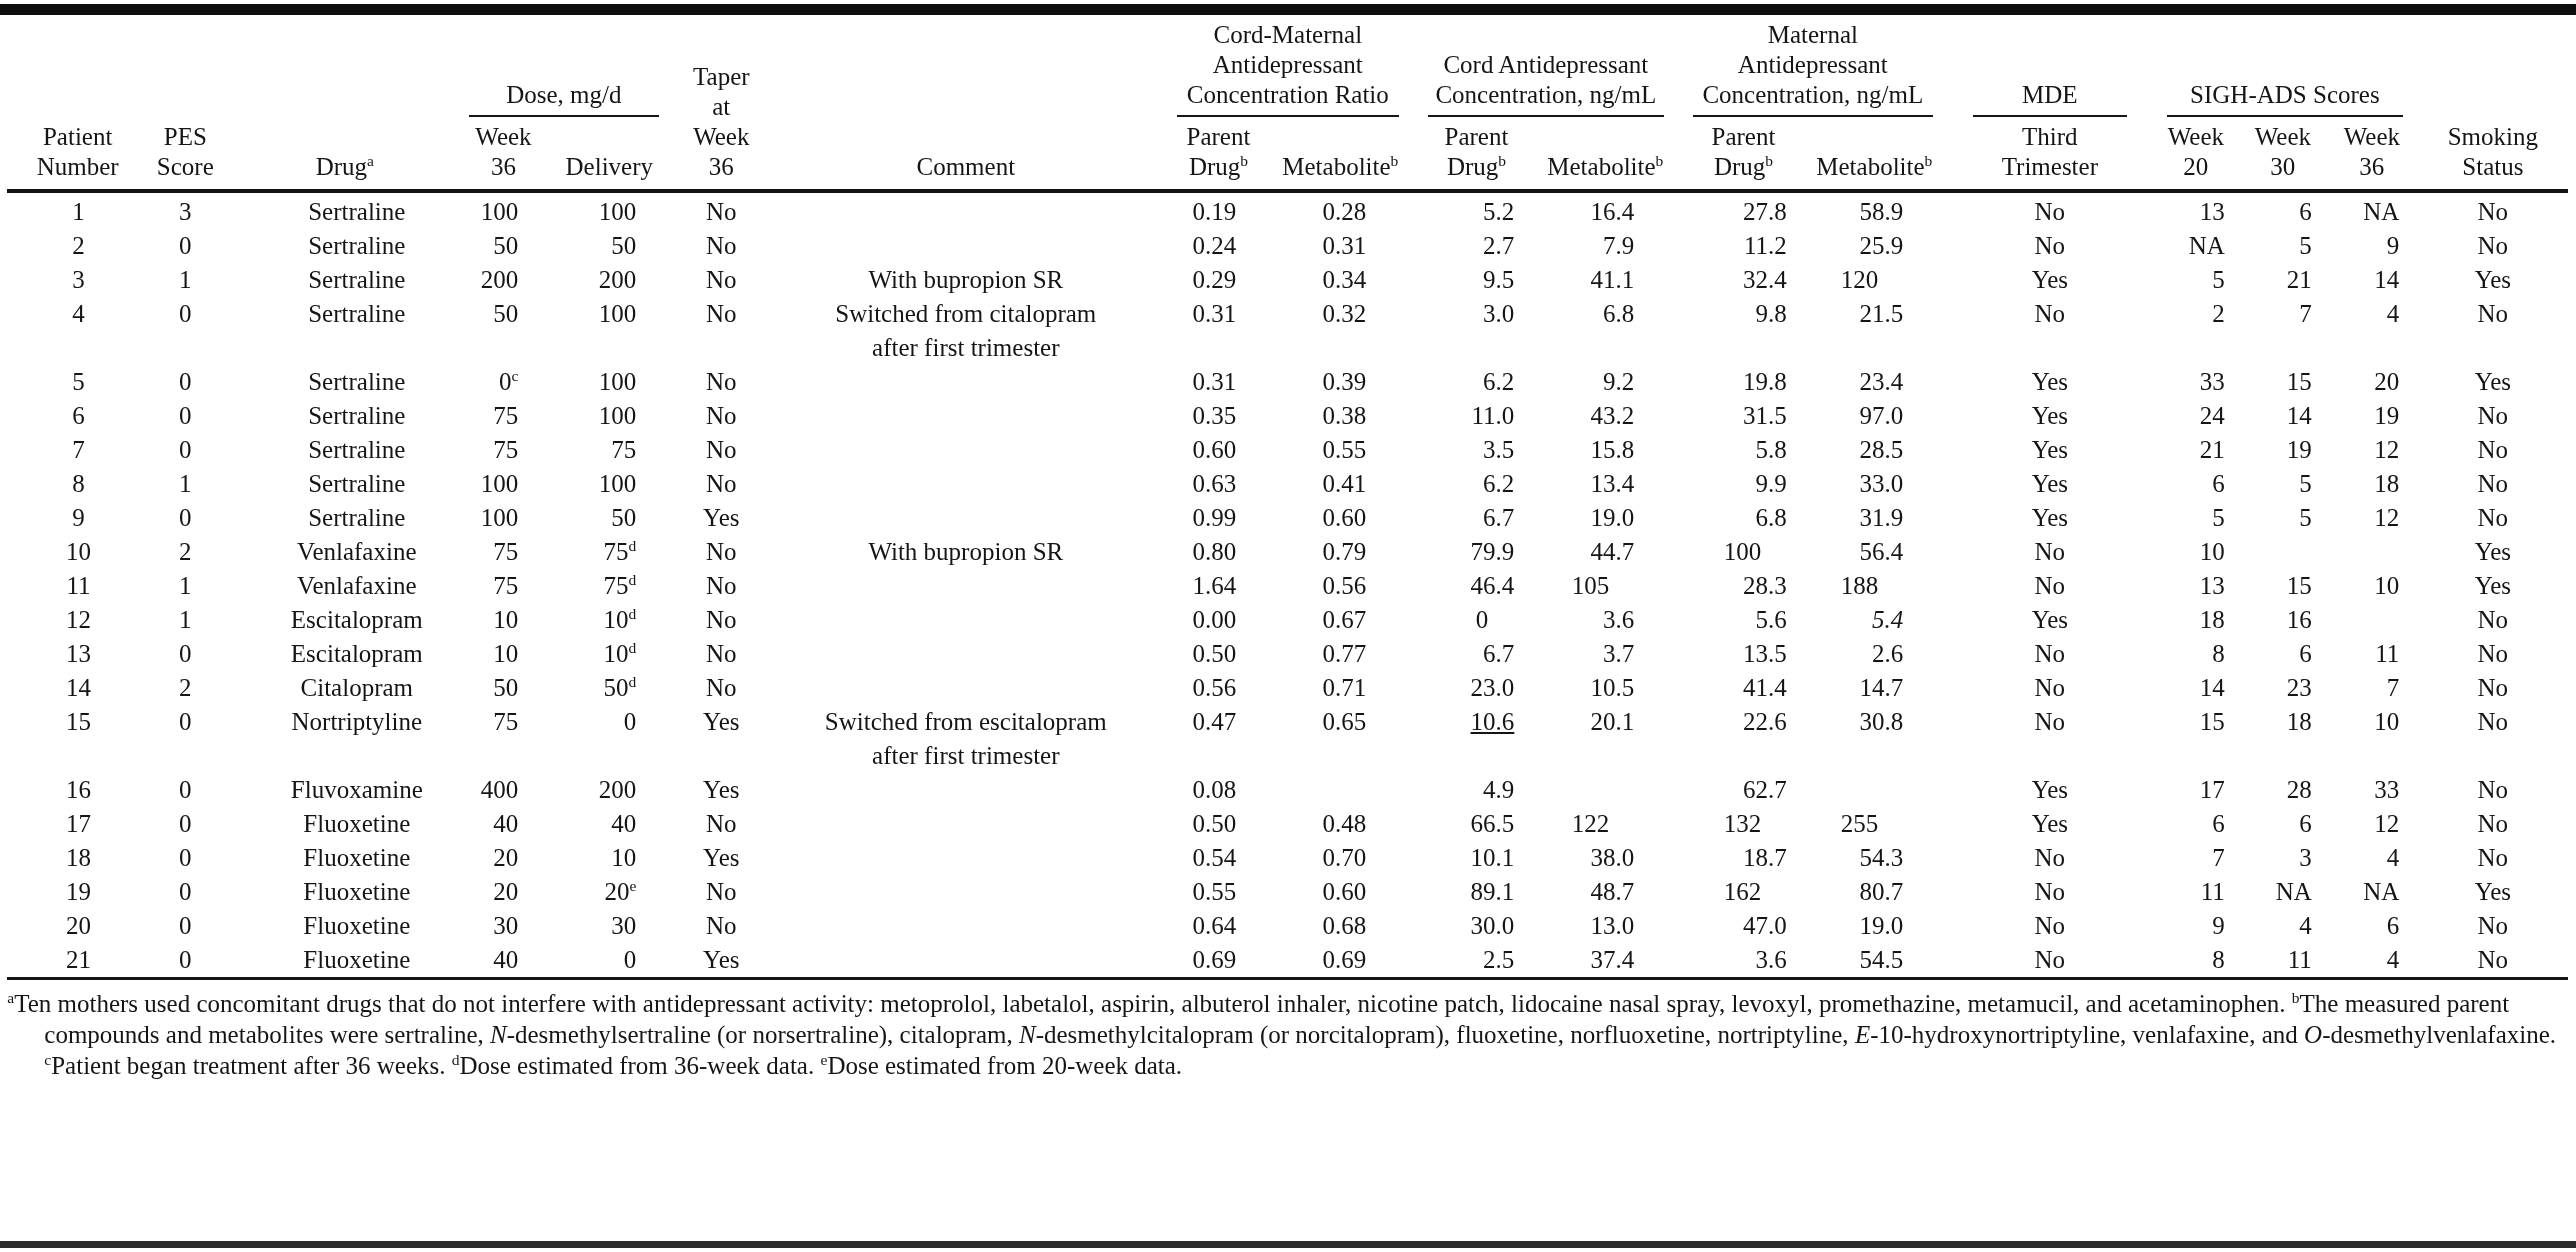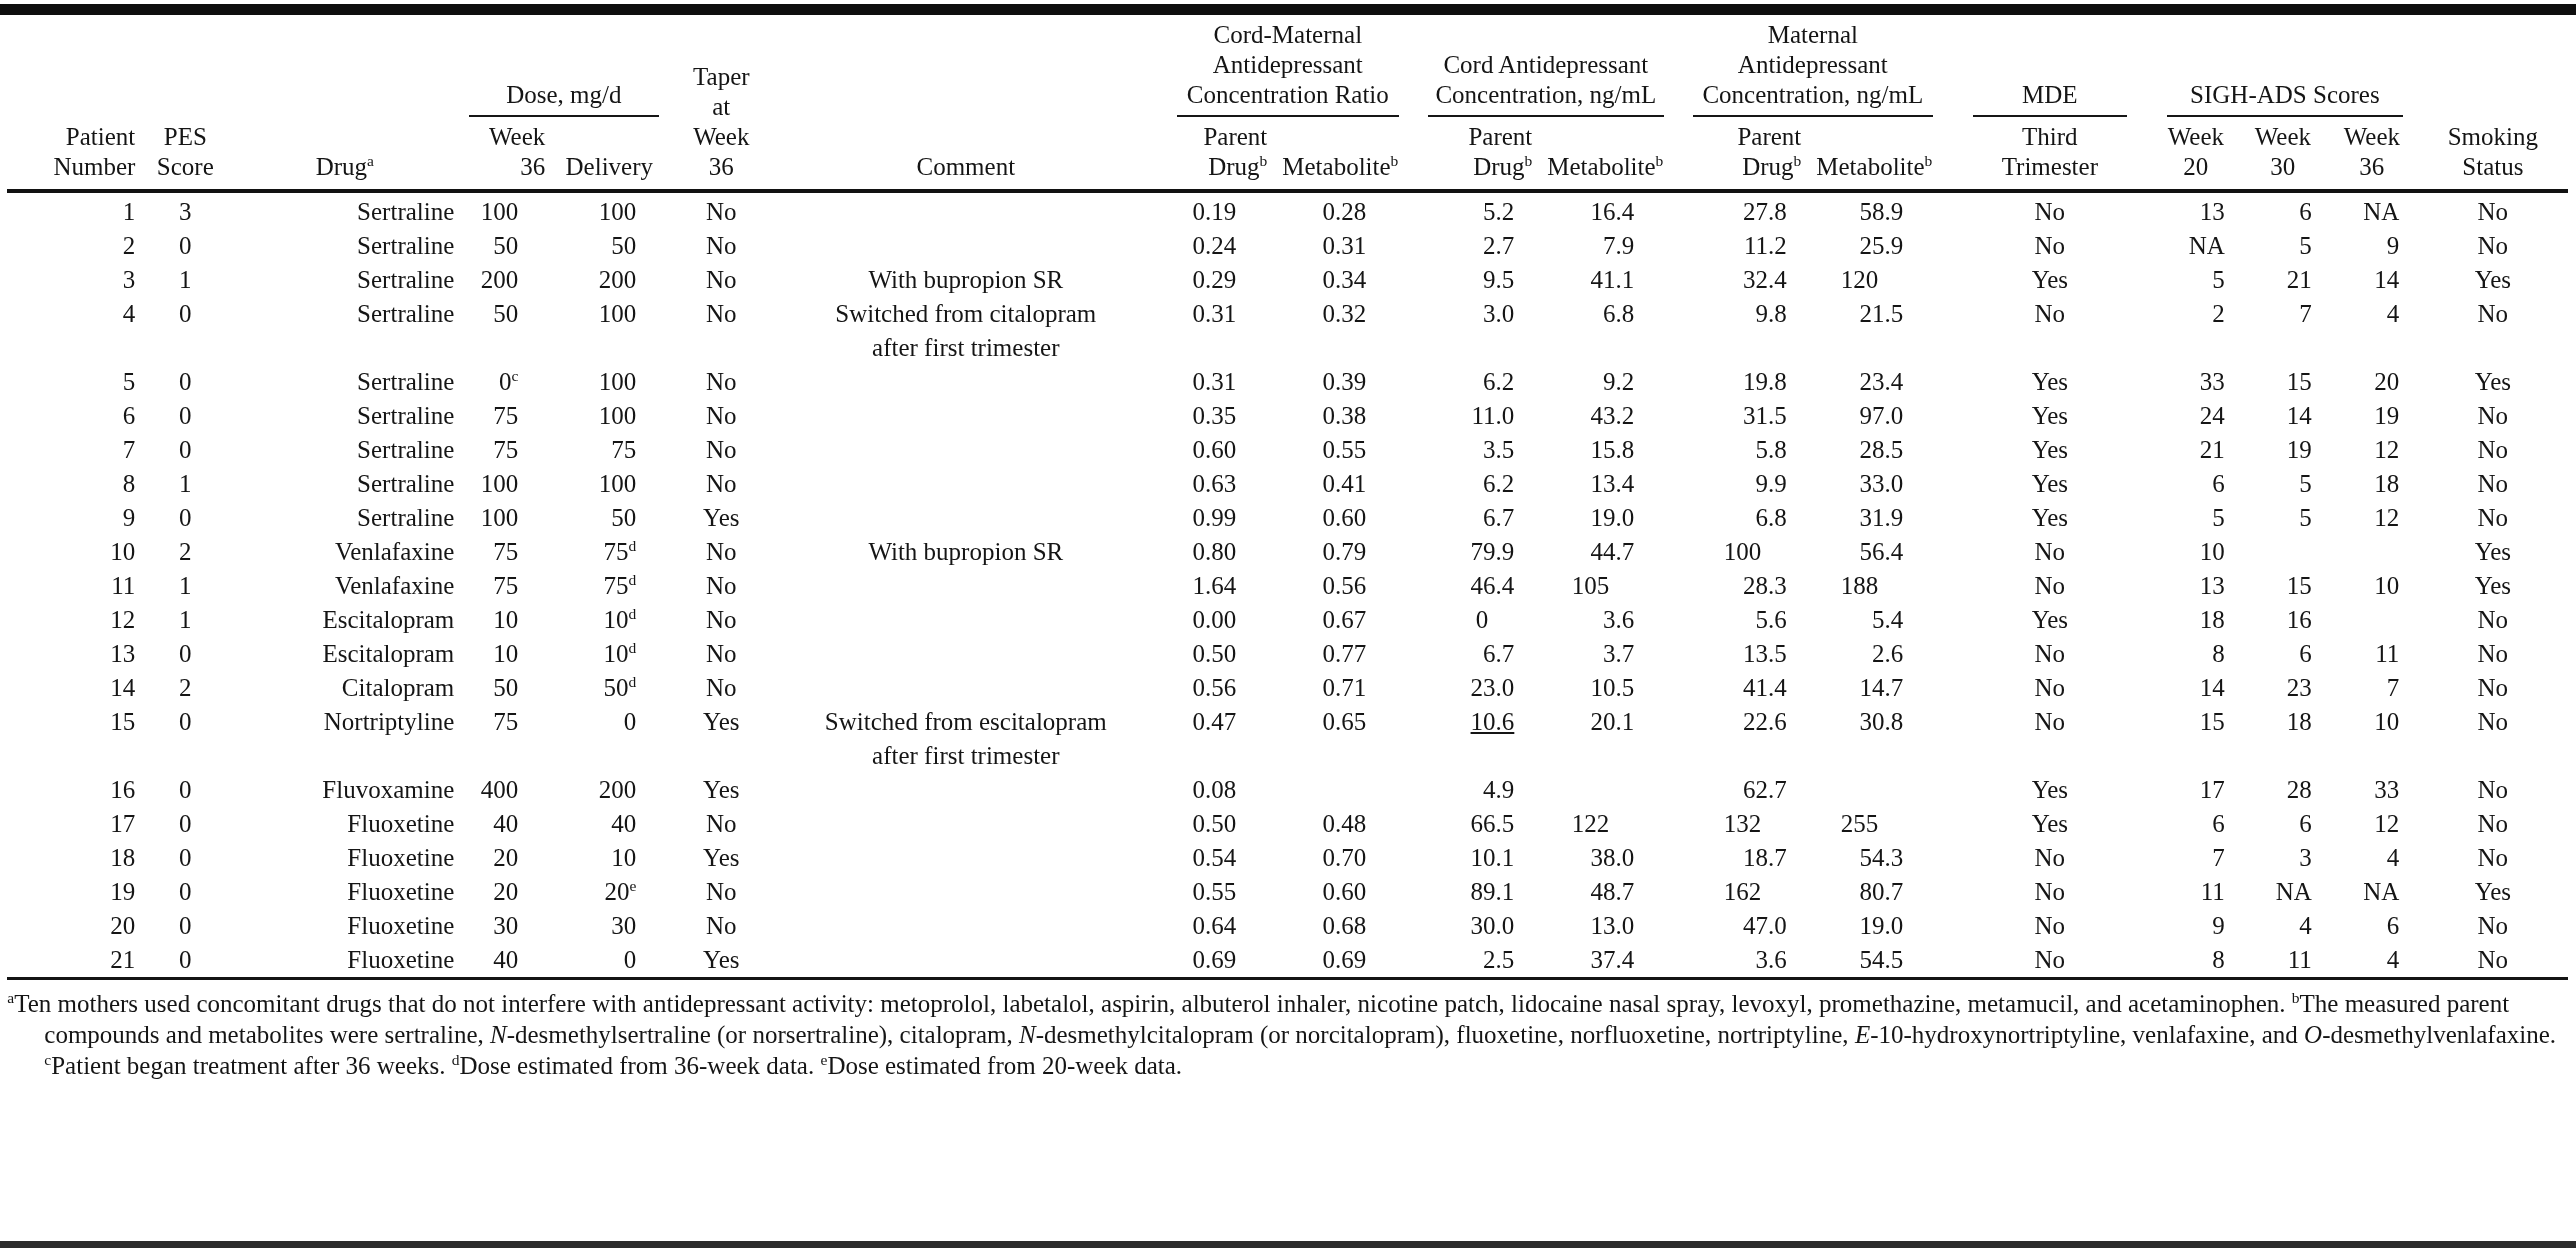--- a/index.html
+++ b/index.html
@@ -24,21 +24,21 @@
   .grp{vertical-align:bottom;padding-bottom:0 !important;}
   .grp-t{
     display:block;text-align:center;
     border-bottom:2.7px solid #161616;
     padding-bottom:4.6px;margin:0 14.6px;
   }
   .grp-mde{margin:0 25.6px;}
   tbody td{font-size:25px;line-height:34px;vertical-align:top;padding:0;}
   tbody tr:first-child td{padding-top:2.7px;}
   .body-rule{border-bottom:3.7px solid #141414;}
-  .al{text-align:right}.ac{text-align:center}.ar{text-align:right}
+  .al{text-align:center}.ac{text-align:center}.ar{text-align:right}
   sup{font-size:0.62em;line-height:0;}
   .fnblock{margin:7.3px 9px 0 7.3px;font-size:25px;line-height:31px;}
   .fn{margin:0;padding-left:37px;text-indent:-37px;}
   .bottomrule{position:absolute;left:0;right:0;bottom:5.5px;height:6.4px;background:#2c2c2c;}
 </style>
 </head>
 <body>
 
 <div class="page">
   <div class="toprule"></div>
@@ -333,21 +333,21 @@
           <td class="al" style="padding-left: 24px;">Escitalopram</td>
           <td class="ar" style="padding-right: 27px;">10</td>
           <td class="ar" style="padding-right: 37px;">10<sup>d</sup></td>
           <td class="ac">No</td>
           <td class="ac"></td>
           <td class="ar num" style="padding-right: 31px;">0.00</td>
           <td class="ar num" style="padding-right: 47px;">0.67</td>
           <td class="ar num" style="padding-right: 44px;">0</td>
           <td class="ar num" style="padding-right: 44px;">3.6</td>
           <td class="ar num" style="padding-right: 14.6px;">5.6</td>
-          <td class="ar num" style="padding-right: 44px;">5.4</td>
+          <td class="ar num" style="padding-right: 44px; font-style: italic;">5.4</td>
           <td class="ac">Yes</td>
           <td class="ar" style="padding-right: 14.6px;">18</td>
           <td class="ar" style="padding-right: 14.6px;">16</td>
           <td class="ar" style="padding-right: 18px;"></td>
           <td class="ac">No</td>
         </tr>
         <tr>
           <td class="al" style="padding-left: 14.6px;">13</td>
           <td class="ac">0</td>
           <td class="al" style="padding-left: 24px;">Escitalopram</td>

